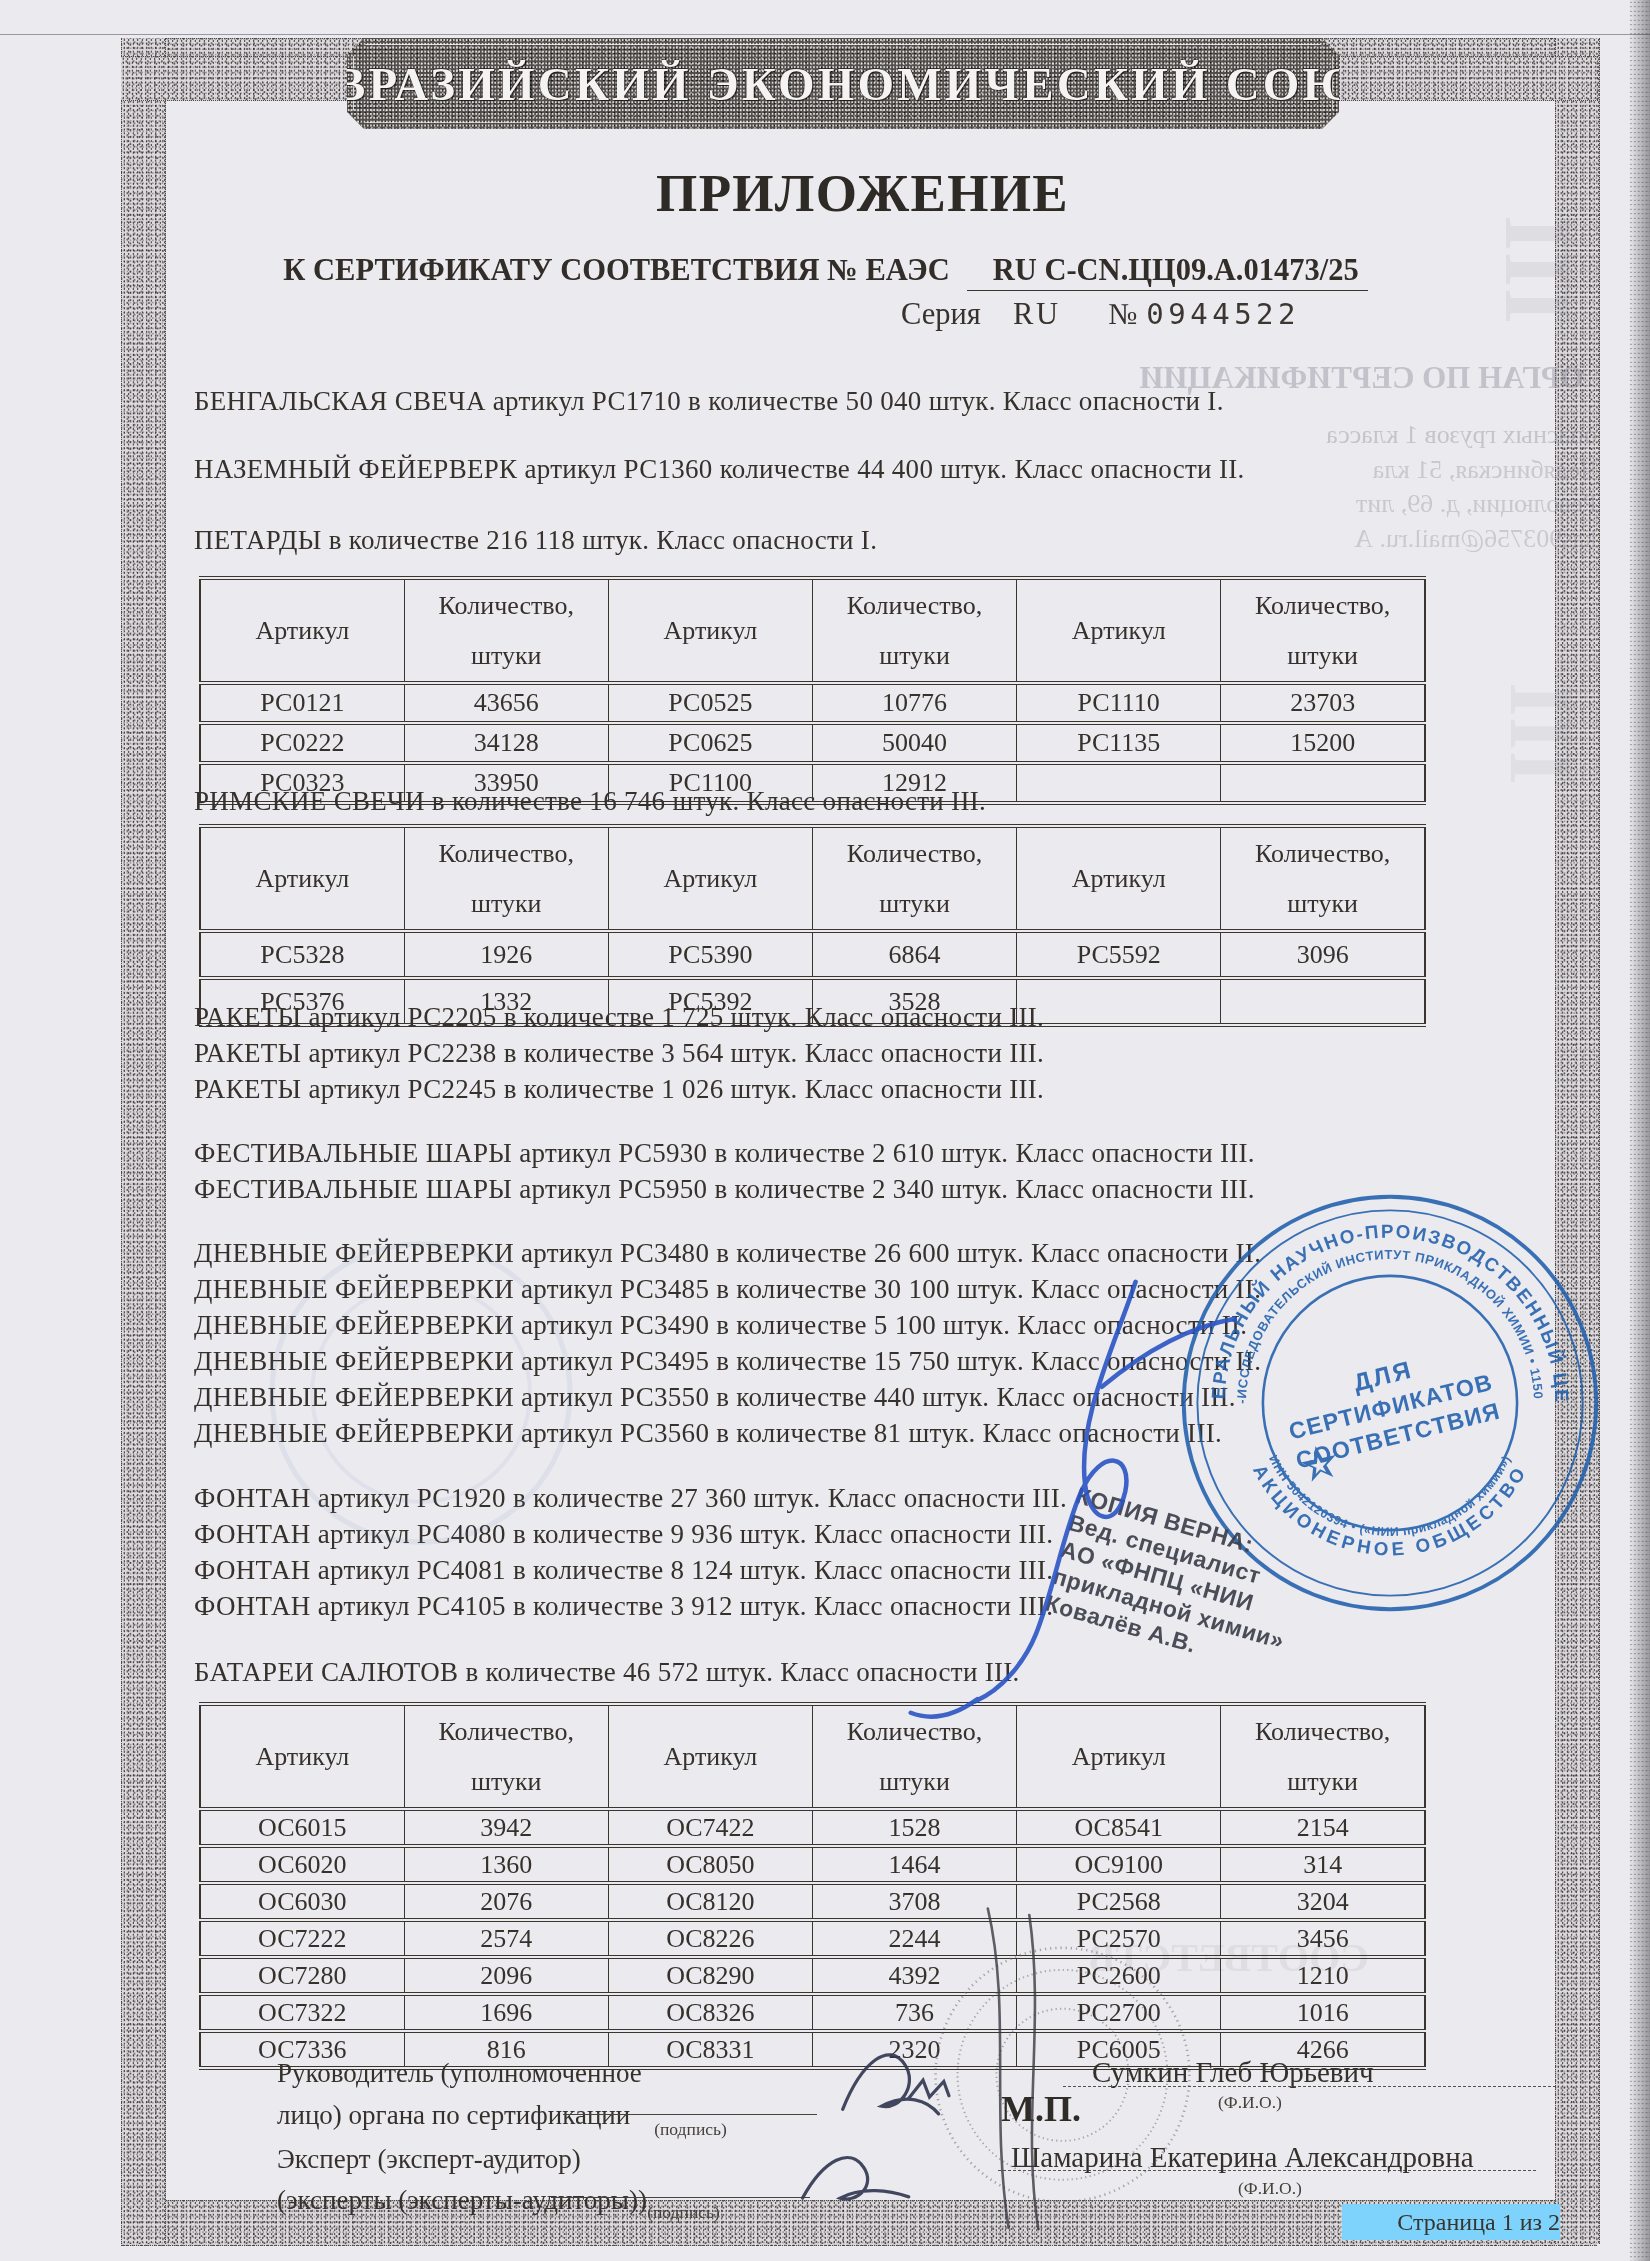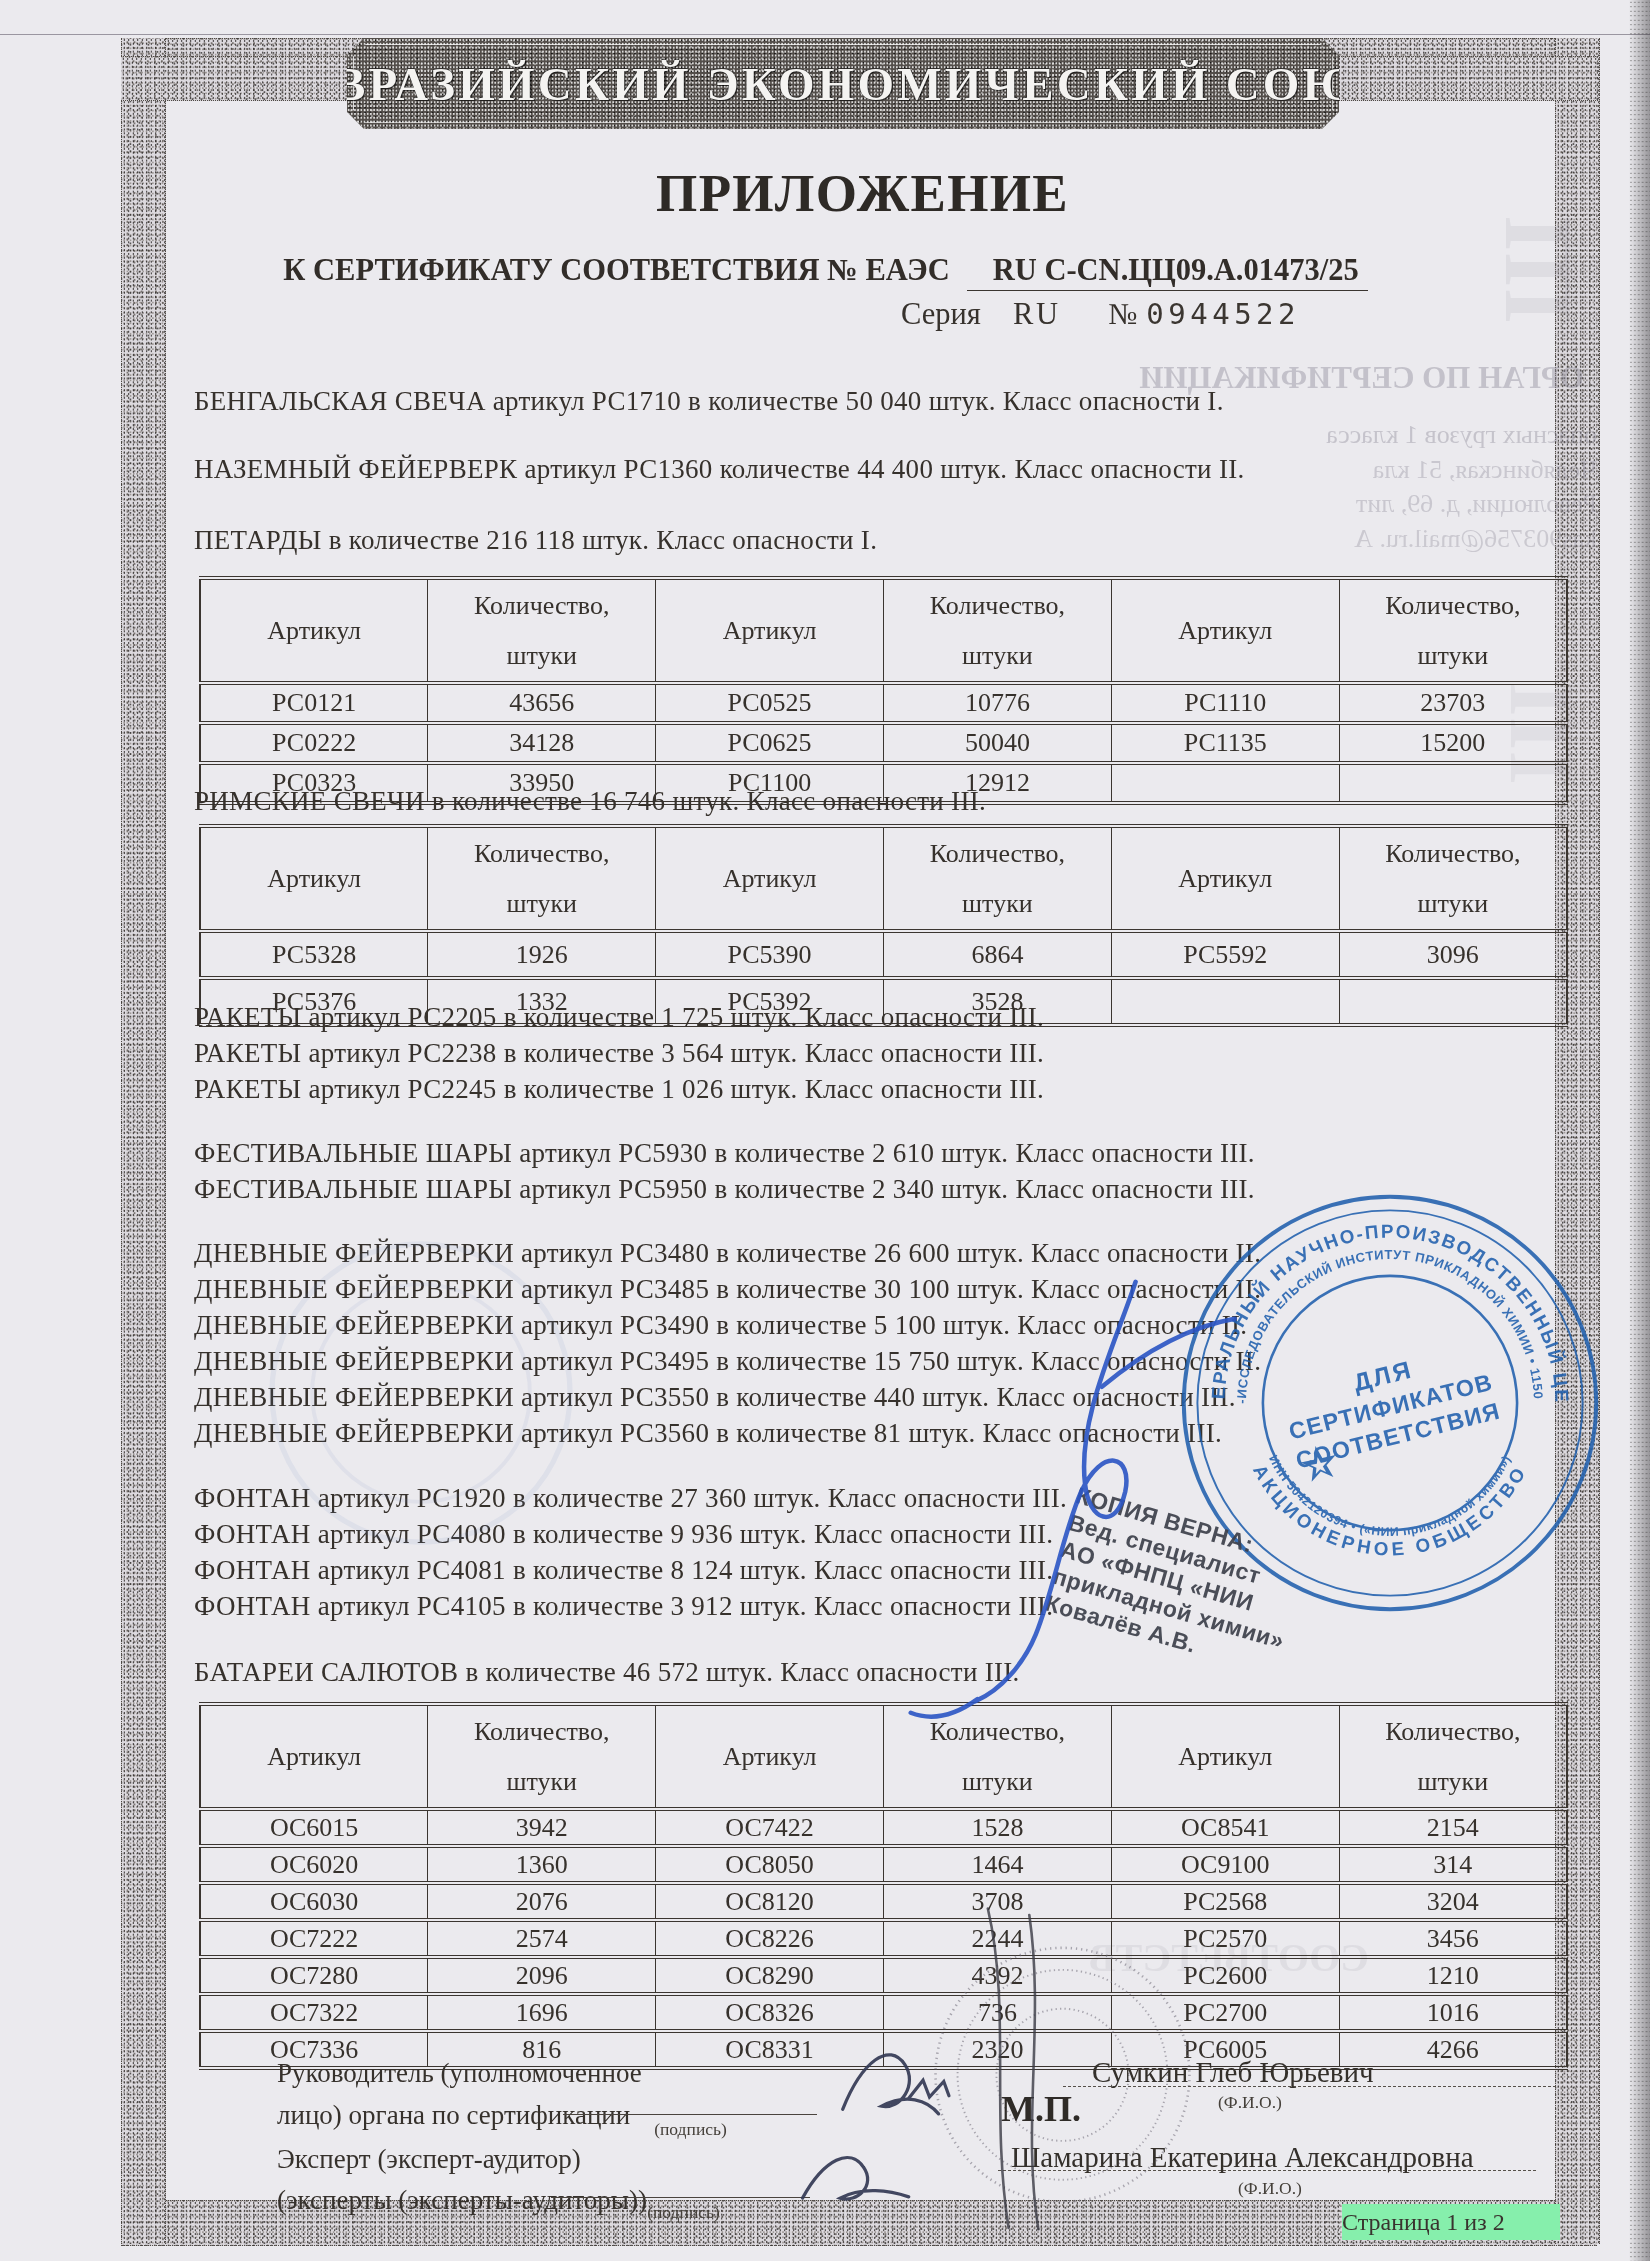--- a/index.html
+++ b/index.html
@@ -49,39 +49,39 @@
   #cert-line .num{border-bottom:1.9px solid #3a3530;padding:0 9px 2.6px 26px;margin-left:17px;font-weight:700;}
   #series-line{position:absolute;left:901px;top:297px;font-size:30.5px;color:#37322d;white-space:nowrap;}
   #series-line .ru{margin-left:24.6px;letter-spacing:2.6px;}
   #series-line .no{margin-left:40px;letter-spacing:1.3px;}
   #series-line .digits{font-family:"DejaVu Sans Mono",monospace;font-size:29px;letter-spacing:4.5px;color:#3b3631;}
   
   .pline{position:absolute;left:194px;font-size:27px;color:#36312c;white-space:nowrap;letter-spacing:0.3px;}
   .plist{position:absolute;left:194px;font-size:27px;color:#36312c;letter-spacing:0.3px;}
   .plist div{height:36px;line-height:36px;white-space:nowrap;}
   
-  .tblwrap{position:absolute;left:199px;width:1369px;}
+  .tblwrap{position:absolute;left:199px;width:1227px;}
   table.doc{border-collapse:collapse;width:100%;table-layout:fixed;border:2.6px solid #3b3530;}
   table.doc th, table.doc td{border-left:1.9px solid #3b3530;border-right:1.9px solid #3b3530;
     border-top:4.5px double #3b3530;border-bottom:4.5px double #3b3530;
     text-align:center;vertical-align:middle;font-size:26px;font-weight:400;color:#36312c;padding:1.3px 2.6px;}
   table.doc th{white-space:pre-line;line-height:1.9;}
   #t1 thead tr{height:73px;} #t1 tbody tr{height:40px;}
   #t2 thead tr{height:83px;} #t2 tbody tr{height:47px;}
   #t3 thead tr{height:76px;} #t3 tbody tr{height:37px;}
   
   .sig-label{position:absolute;font-size:27px;color:#36312c;white-space:nowrap;margin-left:44px;}
   .rule{position:absolute;border-bottom:1.9px solid #4a443e;}
   .rule.dashed{border-bottom:1.9px dashed #56504a;}
   .small-cap{position:absolute;font-size:17.5px;color:#45403a;white-space:nowrap;}
   .name{position:absolute;font-size:29px;color:#34302b;white-space:nowrap;}
   #mp{position:absolute;left:1001px;top:2088px;font-size:36px;font-weight:700;color:#2f2b27;}
   
-  #footer-box{position:absolute;left:1342px;top:2204px;width:218px;height:36px;background:#86efac;
-    display:flex;align-items:center;justify-content:flex-start;font-size:24px;color:#39342f;z-index:6;}
+  #footer-box{position:absolute;left:1342px;top:2204px;width:218px;height:36px;background:#7dd3fc;
+    display:flex;align-items:center;justify-content:flex-end;font-size:24px;color:#39342f;z-index:6;}
   
   .stamp{position:absolute;pointer-events:none;}
   .ghost{position:absolute;transform:scaleX(-1);color:#8e8b99;font-family:"Liberation Serif",serif;
     white-space:nowrap;pointer-events:none;}
   #copy-note{position:absolute;left:1055px;top:1523px;width:324px;transform:rotate(16deg);
     font-family:"Liberation Sans",sans-serif;font-weight:700;font-size:23px;line-height:1.22;
     color:#3d404b;letter-spacing:0.6px;opacity:.92;z-index:7;}
   svg text{font-family:"Liberation Sans",sans-serif;}
 </style>
 </head>

